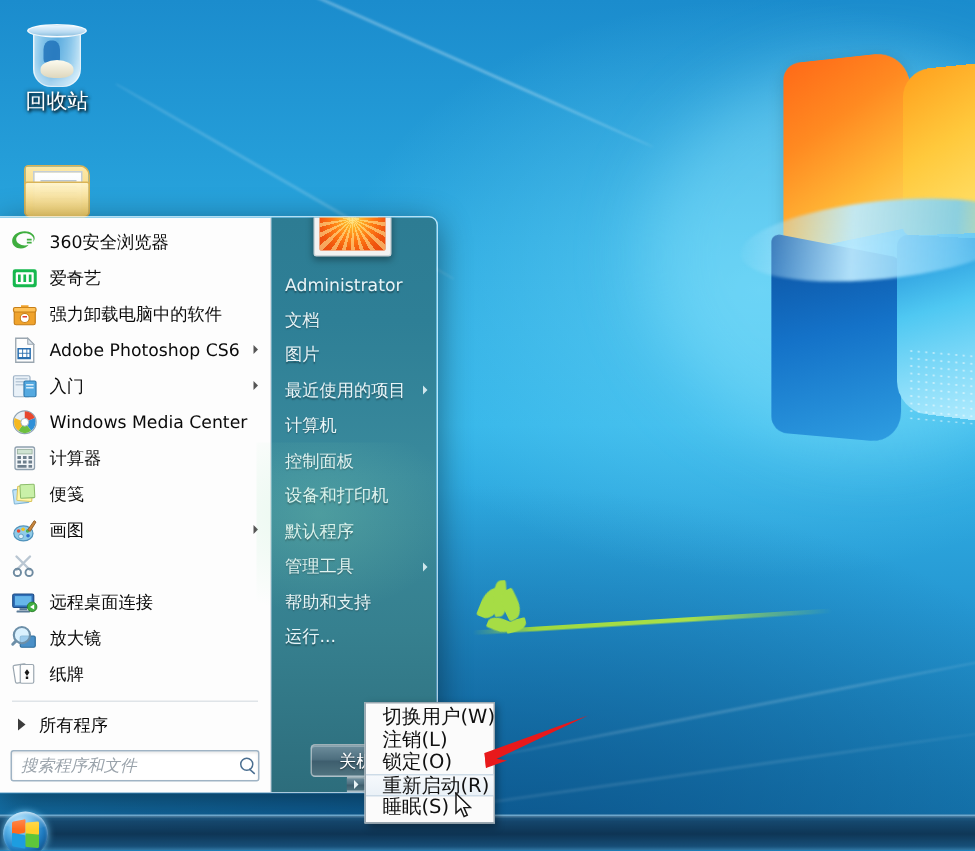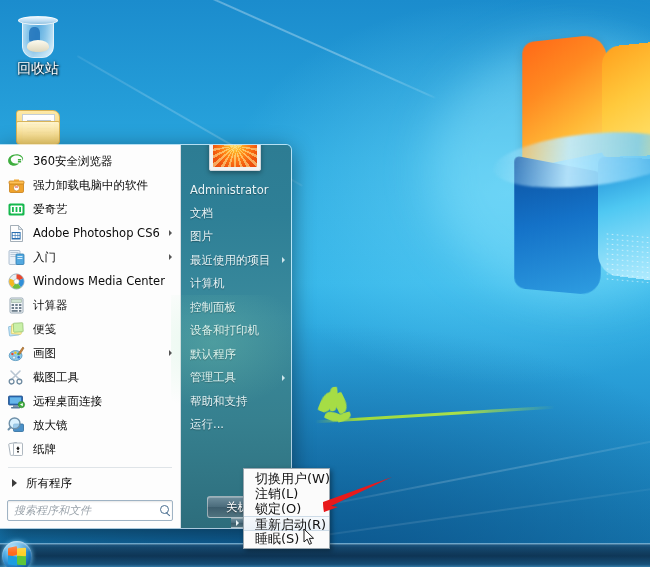--- a/index.html
+++ b/index.html
@@ -361,41 +361,41 @@
             <path d="M9.5 2.2c4 0 6.6 2.3 6.6 4.6 0 1-.5 1.9-1.3 2.6.4-.6.6-1.2.6-1.9 0-2.2-2.6-4-5.8-4S3.8 5.3 3.8 7.5c0 2.3 2.6 4.1 5.8 4.1.9 0 1.8-.15 2.5-.4-1.1 1.5-3 2.5-5.2 2.5-3.4 0-5.8-2.2-5.8-5 0-3.6 3.6-6.5 8.4-6.5z" fill="#3fae3f"></path>
             <path d="M10.9 7.1h3.2v1.3h-3.2zM10.9 9.1h3.2v1.3h-3.2z" fill="#3fae3f"></path>
           </svg>
         </span>
         <span class="nm">360安全浏览器</span>
       </div>
 
       <div class="prog">
         <span class="ico">
           <svg width="19" height="19" viewBox="0 0 19 19">
+            <rect x="1.5" y="3.5" width="16" height="12" rx="1.6" fill="#16b84e"></rect>
+            <rect x="3.5" y="5.5" width="12" height="8" rx=".8" fill="#fff"></rect>
+            <rect x="5" y="7" width="1.8" height="5" fill="#16b84e"></rect>
+            <rect x="8.6" y="7" width="1.8" height="5" fill="#16b84e"></rect>
+            <rect x="12.2" y="7" width="1.8" height="5" fill="#16b84e"></rect>
+          </svg>
+        </span>
+        <span class="nm">爱奇艺</span>
+      </div>
+
+      <div class="prog">
+        <span class="ico">
+          <svg width="19" height="19" viewBox="0 0 19 19">
             <rect x="2.5" y="7" width="14" height="9.5" rx="1.2" fill="#f0a32c" stroke="#c67e17" stroke-width=".8"></rect>
             <rect x="2" y="5" width="15" height="3" rx="1" fill="#ffc257" stroke="#c67e17" stroke-width=".8"></rect>
             <circle cx="9.5" cy="12" r="3" fill="#fff" stroke="#c67e17" stroke-width=".7"></circle>
             <path d="M8 10.6h3v1h-3z" fill="#e23b2e"></path>
             <path d="M7 3.5h5v1.4H7z" fill="#f0a32c"></path>
           </svg>
         </span>
         <span class="nm">强力卸载电脑中的软件</span>
-      </div>
-
-      <div class="prog">
-        <span class="ico">
-          <svg width="19" height="19" viewBox="0 0 19 19">
-            <rect x="1.5" y="3.5" width="16" height="12" rx="1.6" fill="#16b84e"></rect>
-            <rect x="3.5" y="5.5" width="12" height="8" rx=".8" fill="#fff"></rect>
-            <rect x="5" y="7" width="1.8" height="5" fill="#16b84e"></rect>
-            <rect x="8.6" y="7" width="1.8" height="5" fill="#16b84e"></rect>
-            <rect x="12.2" y="7" width="1.8" height="5" fill="#16b84e"></rect>
-          </svg>
-        </span>
-        <span class="nm">爱奇艺</span>
       </div>
 
       <div class="prog">
         <span class="ico">
           <svg width="19" height="19" viewBox="0 0 19 19">
             <path d="M3.5 1.5h8l4 4v12h-12z" fill="#fdfdfd" stroke="#9aa6b0" stroke-width=".9"></path>
             <path d="M11.5 1.5l4 4h-4z" fill="#dde6ee" stroke="#9aa6b0" stroke-width=".7"></path>
             <rect x="4.6" y="8" width="9" height="7.5" fill="#2a6fb0"></rect>
             <g fill="#fff">
               <rect x="5.6" y="9" width="2.2" height="2.2"></rect>
@@ -489,21 +489,20 @@
       </div>
 
       <div class="prog">
         <span class="ico">
           <svg width="19" height="19" viewBox="0 0 19 19">
             <path d="M4 3l9 9M13 3l-9 9" stroke="#b9c6d2" stroke-width="1.6" fill="none" stroke-linecap="round"></path>
             <circle cx="4.6" cy="13.6" r="2.4" fill="none" stroke="#6f8ba1" stroke-width="1.3"></circle>
             <circle cx="12.4" cy="13.6" r="2.4" fill="none" stroke="#6f8ba1" stroke-width="1.3"></circle>
           </svg>
         </span>
-        <span class="nm">截图工具</span>
       </div>
 
       <div class="prog">
         <span class="ico">
           <svg width="19" height="19" viewBox="0 0 19 19">
             <rect x="1.5" y="4" width="14" height="9" rx="1" fill="#2f6fb8" stroke="#1d4d86" stroke-width=".8"></rect>
             <rect x="3" y="5.4" width="11" height="6.2" fill="#66b6ea"></rect>
             <rect x="6" y="13.4" width="5" height="1.4" fill="#5a7a97"></rect>
             <rect x="4" y="15" width="9" height="1.4" rx=".6" fill="#5a7a97"></rect>
             <circle cx="14.4" cy="12.6" r="3.2" fill="#3fae3f" stroke="#2a7d2a" stroke-width=".6"></circle>

